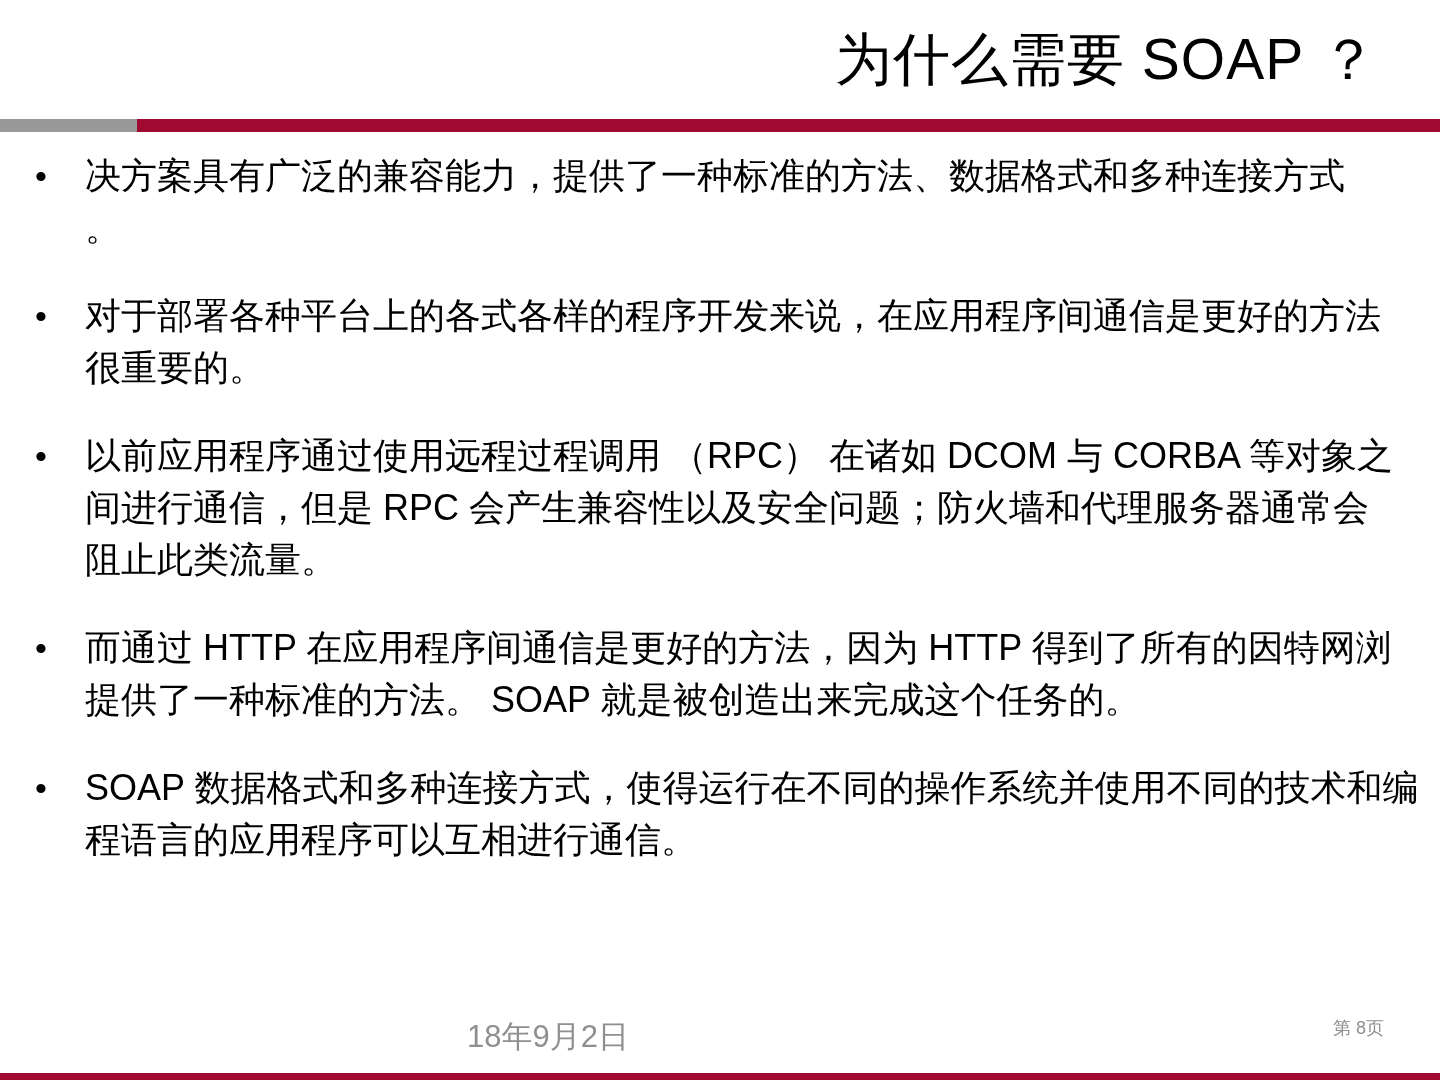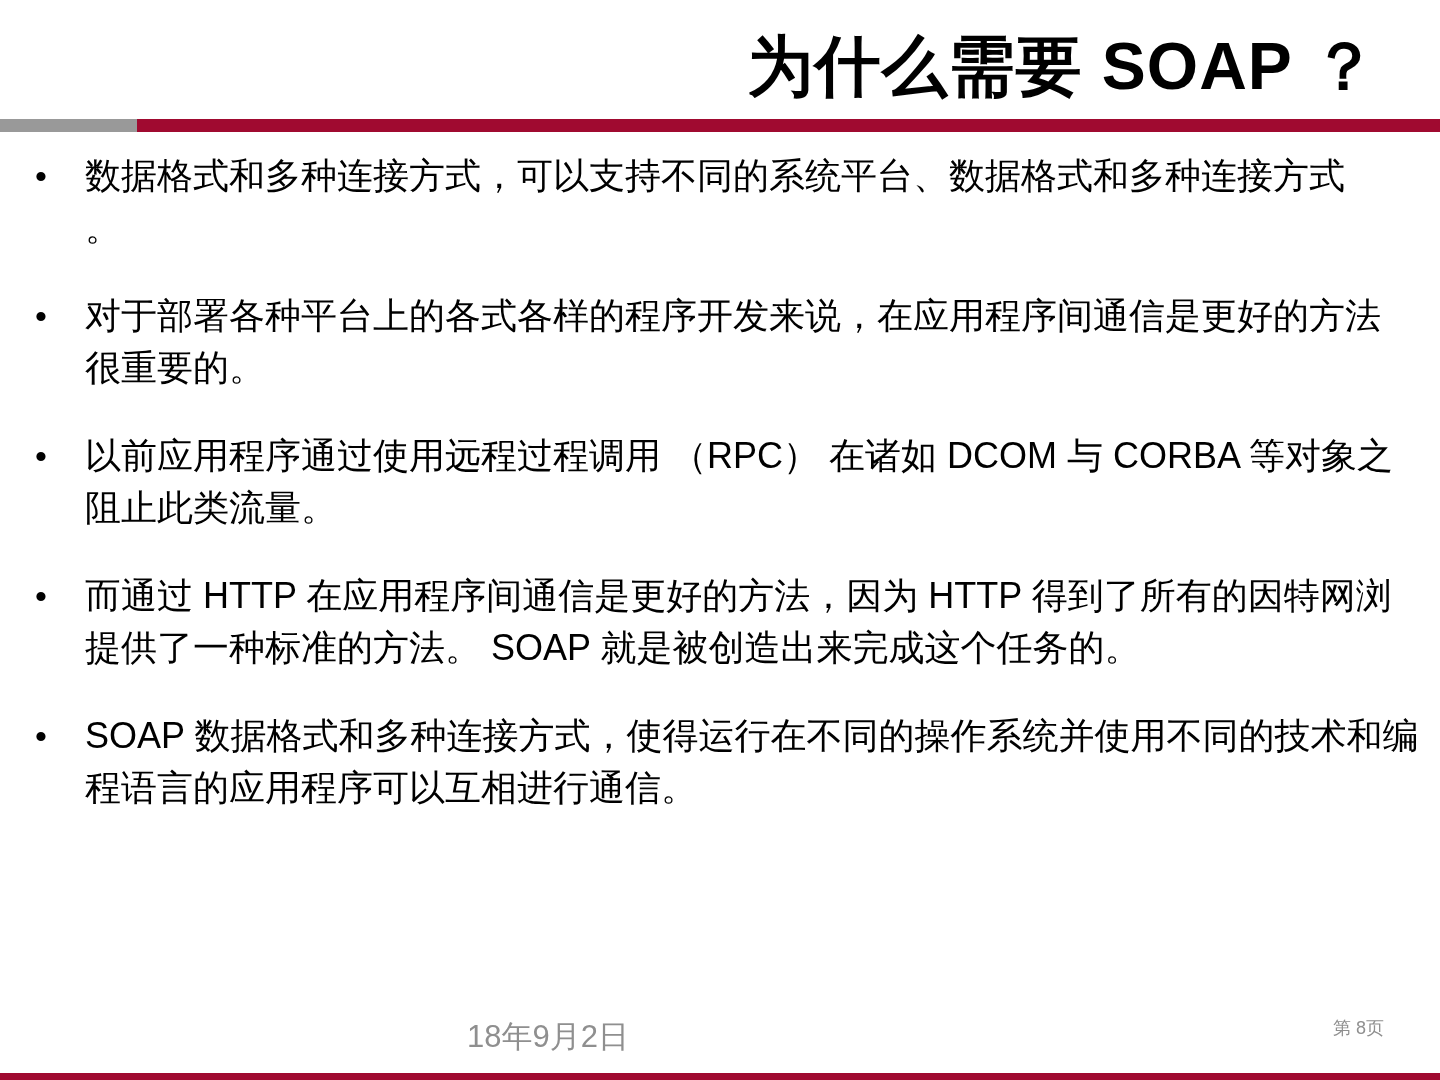--- a/index.html
+++ b/index.html
@@ -13,22 +13,22 @@
     height: 1080px;
     background: var(--background, #ffffff);
     font-family: "Liberation Sans", "DejaVu Sans", sans-serif;
     color: var(--text, #000000);
     overflow: hidden;
   }
   .slide-title {
     position: absolute;
     top: 22px;
     right: 62px;
-    font-size: 66px;
-    font-weight: bold;
+    font-size: 57px;
+    font-weight: normal;
     letter-spacing: 1px;
     white-space: nowrap;
     color: var(--text, #000000);
   }
   .accent-bar {
     position: absolute;
     top: 119px;
     left: 0;
     width: 1440px;
     height: 13px;
@@ -104,37 +104,38 @@
   <div class="accent-bar">
     <div class="seg-gray"></div>
     <div class="seg-red"></div>
   </div>
 
   <div class="bullet-list">
 
     <div class="bullet">
       <span class="marker">•</span>
       <div class="lines">
-        <div>数据格式和多种连接方式，可以支持不同的系统平台、数据格式和多种连接方式</div>
+        <div>决方案具有广泛的兼容能力，提供了一种标准的方法、数据格式和多种连接方式</div>
         <div>。</div>
       </div>
     </div>
 
     <div class="bullet">
       <span class="marker">•</span>
       <div class="lines">
         <div>对于部署各种平台上的各式各样的程序开发来说，在应用程序间通信是更好的方法</div>
         <div>很重要的。</div>
       </div>
     </div>
 
     <div class="bullet">
       <span class="marker">•</span>
       <div class="lines">
         <div>以前应用程序通过使用远程过程调用 （RPC） 在诸如 DCOM 与 CORBA 等对象之</div>
+        <div>间进行通信，但是 RPC 会产生兼容性以及安全问题；防火墙和代理服务器通常会</div>
         <div>阻止此类流量。</div>
       </div>
     </div>
 
     <div class="bullet">
       <span class="marker">•</span>
       <div class="lines">
         <div>而通过 HTTP 在应用程序间通信是更好的方法，因为 HTTP 得到了所有的因特网浏</div>
         <div>提供了一种标准的方法。 SOAP 就是被创造出来完成这个任务的。</div>
       </div>

